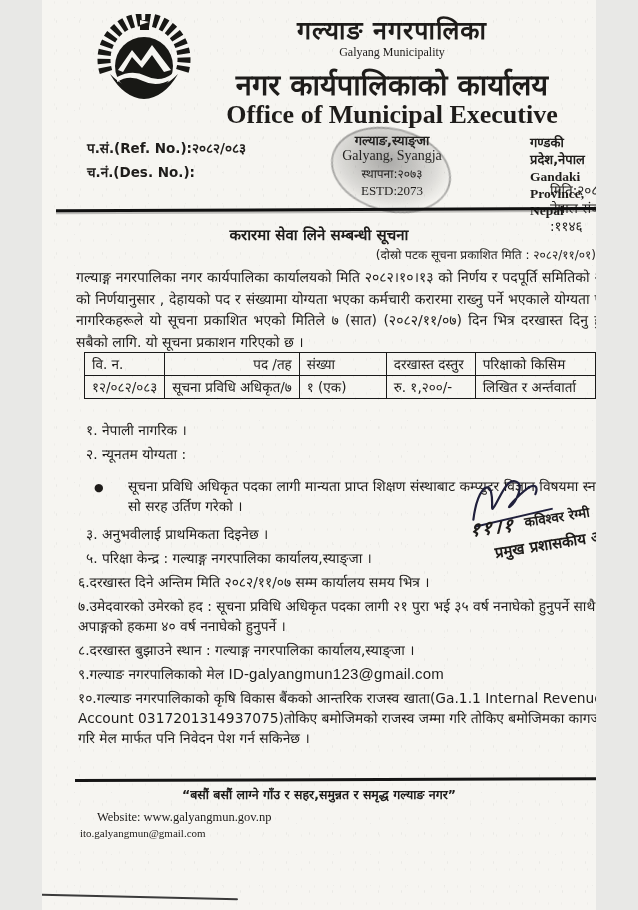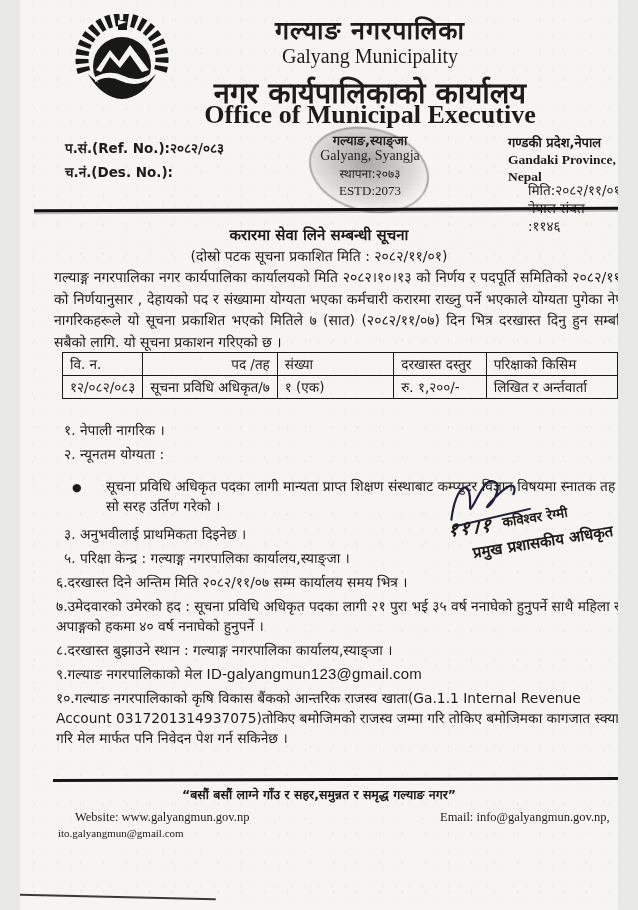--- a/index.html
+++ b/index.html
@@ -3,58 +3,58 @@
 <meta charset="utf-8">
 <title>Scanned Notice</title>
 <style>
   :root{
     --paper:#f6f5f1;
     --ink:#1e1c1a;
   }
   html,body{margin:0;padding:0;background:#e8e8e6;}
   .sheet{
     position:relative;
-    width:598px;height:910px;
+    width:554px;height:910px;
     margin:0 auto;
     background-color:var(--paper);
     background-image:
       radial-gradient(rgba(0,0,0,0.05) 0.7px, transparent 1px),
       radial-gradient(rgba(0,0,0,0.04) 0.8px, transparent 1px),
       radial-gradient(rgba(0,0,0,0.03) 0.6px, transparent 1px);
     background-size:23px 29px, 37px 31px, 13px 17px;
     background-position:3px 7px, 14px 2px, 6px 11px;
     overflow:hidden;
     font-family:"DejaVu Sans", sans-serif;
     color:var(--ink);
   }
   .center-col{position:absolute;left:150px;top:0;width:400px;text-align:center;}
   .muni-np{position:absolute;top:12px;left:0;width:100%;font-size:25px;font-weight:bold;letter-spacing:1px;}
-  .muni-en{position:absolute;top:45px;left:0;width:100%;font-size:20px;font-family:"Liberation Serif",serif;}
-  .office-np{position:absolute;top:64px;left:0;width:100%;font-size:29px;font-weight:bold;margin-top:8px;}
+  .muni-en{position:absolute;top:45px;left:0;width:100%;font-size:12px;font-family:"Liberation Serif",serif;}
+  .office-np{position:absolute;top:64px;left:0;width:100%;font-size:29px;font-weight:bold;}
   .office-en{position:absolute;top:100px;left:0;width:100%;font-size:26px;font-weight:bold;font-family:"Liberation Serif",serif;}
   .place-np{position:absolute;top:131px;left:0;width:100%;font-size:13px;font-weight:bold;}
   .place-en{position:absolute;top:148px;left:0;width:100%;font-size:14px;font-family:"Liberation Serif",serif;}
   .estd-np{position:absolute;top:165px;left:0;width:100%;font-size:12px;}
   .estd-en{position:absolute;top:183px;left:0;width:100%;font-size:13px;font-family:"Liberation Serif",serif;}
   .emblem{position:absolute;left:52px;top:14px;width:100px;height:104px;}
   .stamp{
     position:absolute;left:288px;top:128px;width:118px;height:80px;
     border:2px solid rgba(55,55,55,0.35);
     border-radius:50%;
     transform:rotate(14deg);
     background:radial-gradient(ellipse at 45% 40%, rgba(45,45,45,0.38) 0%, rgba(45,45,45,0.12) 55%, rgba(45,45,45,0) 75%);
     filter:blur(0.4px);
   }
   .refblock{position:absolute;left:45px;top:136px;font-size:13.5px;font-weight:bold;line-height:24px;}
   .provblock{position:absolute;left:488px;top:134px;font-size:13px;font-weight:bold;line-height:17px;}
   .prov-en{font-family:"Liberation Serif",serif;font-size:13.5px;}
   .dateblock{position:absolute;left:508px;top:181px;font-size:13.5px;line-height:18px;}
   .rule-top{position:absolute;left:14px;top:208px;width:616px;height:3px;background:#101010;transform:rotate(-0.25deg);box-shadow:0 2px 0 rgba(20,20,20,0.25);}
   .notice-title{position:absolute;left:0;top:224px;width:100%;text-align:center;font-size:15px;font-weight:bold;}
-  .notice-subtitle{position:absolute;left:0;top:246px;width:100%;text-align:center;font-size:14px;}
+  .notice-subtitle{position:absolute;left:0;top:246px;width:100%;text-align:right;font-size:12px;}
   .notice-body{position:absolute;left:34px;top:267px;width:586px;font-size:14px;line-height:21.5px;text-align:justify;}
   table.rec{position:absolute;left:42px;top:352px;border-collapse:collapse;table-layout:fixed;}
   table.rec td,table.rec th{border:1.6px solid #1a1a1a;font-size:13.5px;font-weight:normal;padding:1px 7px;height:20px;text-align:left;white-space:nowrap;overflow:hidden;}
   table.rec th.c{text-align:right;}
   .list{position:absolute;left:36px;top:420px;width:584px;font-size:13.8px;line-height:20px;}
   .li{margin-bottom:4px;}
   .li.ind{padding-left:8px;}
   .bullet-row{display:flex;margin:12px 0 8px 0;padding-left:16px;}
   .bullet-row .dot{width:34px;flex:none;font-size:11px;padding-top:2px;}
   .email-link{font-family:"Liberation Sans",sans-serif;font-size:15px;letter-spacing:0.2px;}
@@ -177,16 +177,15 @@
     </svg>
     <div class="hand-date">११।१</div>
     <div class="sig-name">कविश्वर रेग्मी</div>
     <div class="sig-desig">प्रमुख प्रशासकीय अधिकृत</div>
   </div>
 
   <div class="rule-bottom"></div>
   <div class="slogan">“बसौं बसौं लाग्ने गाँउ र सहर,समुन्नत र समृद्ध गल्याङ नगर”</div>
   <div class="site">Website: www.galyangmun.gov.np</div>
   <div class="ito">ito.galyangmun@gmail.com</div>
-  <div class="mail">Email: info@galyangmun.gov.np,</div>
   <div class="artifact"></div>
 
 </div>
 
 </body></html>

